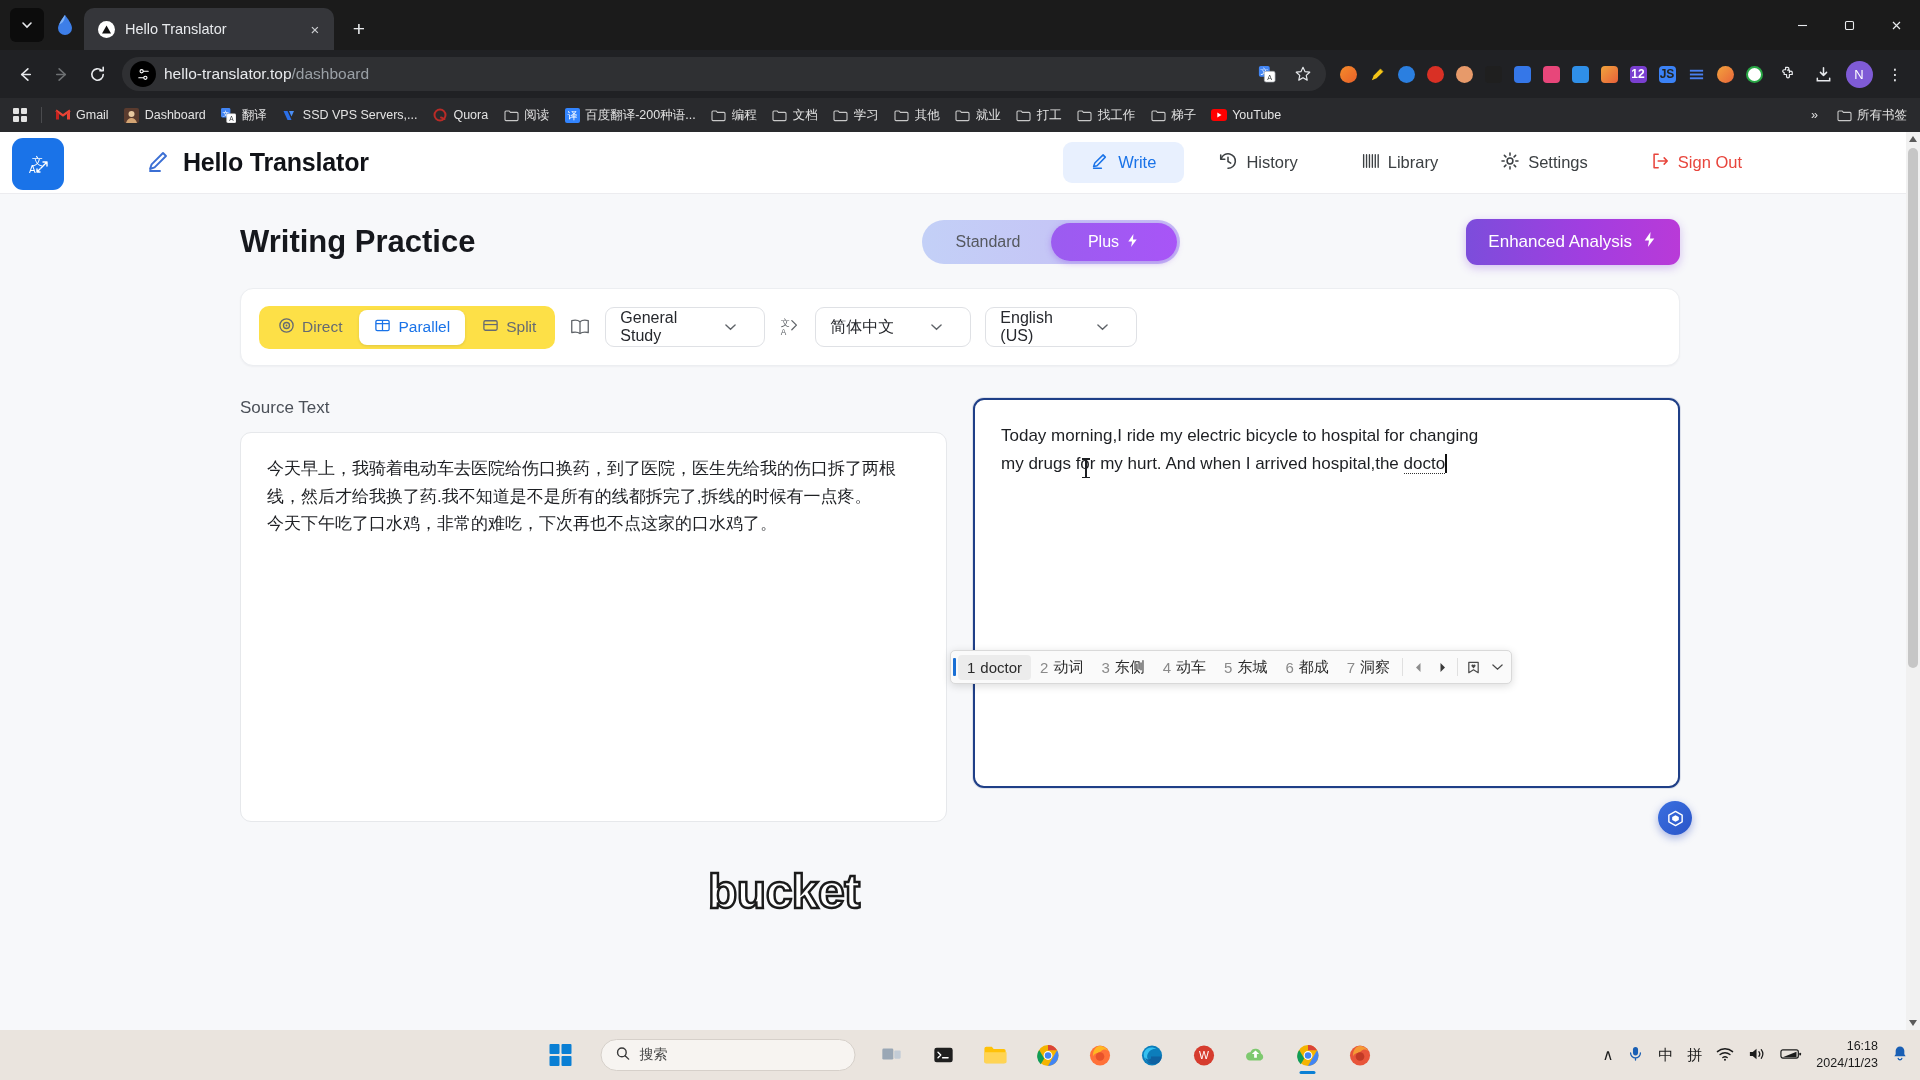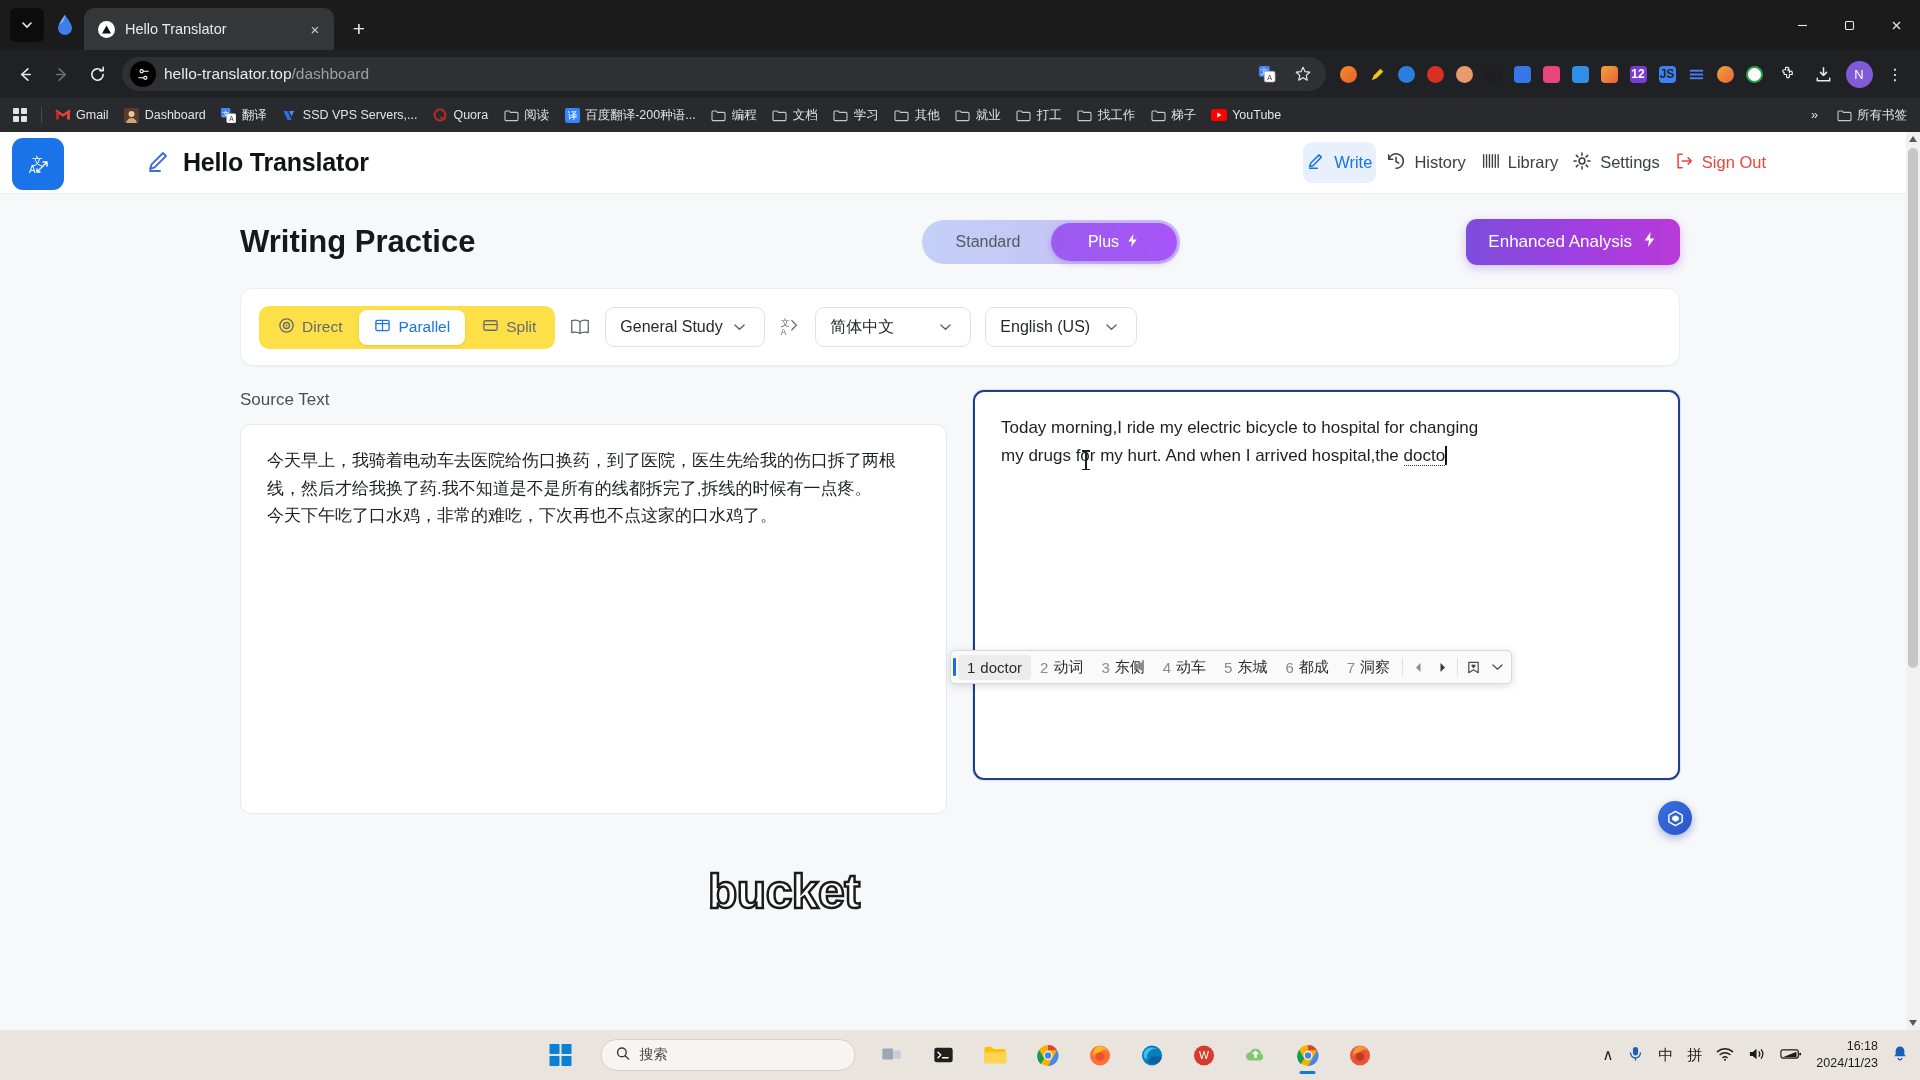--- a/index.html
+++ b/index.html
@@ -67,21 +67,21 @@
     padding-left: 0; border-bottom: 1px solid #ececef; position: relative;
   }
   .app-logo-sq {
     width: 52px; height: 52px; border-radius: 11px; background: #1a73e8;
     display: flex; align-items: center; justify-content: center;
     margin-left: 12px; margin-top: 2px; color: #fff; position: relative; flex-shrink: 0;
   }
   .brand { display: flex; align-items: center; gap: 11px; margin-left: 82px; }
   .brand-title { font-size: 25px; font-weight: bold; color: #111318; letter-spacing: -0.2px; }
   .nav { margin-left: auto; display: flex; align-items: center; gap: 6px; padding-right: 150px; }
-  .nav-item { display: flex; align-items: center; gap: 8px; padding: 9px 4px; border-radius: 9px; font-size: 16.5px; color: #3c4043; white-space: nowrap; }
+  .nav-item { display: flex; align-items: center; gap: 8px; padding: 9px 28px; border-radius: 9px; font-size: 16.5px; color: #3c4043; white-space: nowrap; }
   .nav-item.active { background: #e8f0fe; color: #1a73e8; font-weight: 500; }
   .nav-item.signout { color: #e8453c; }
 
   .content { padding: 30px 0 0 0; }
   .content-inner { width: 1440px; margin: 0 auto; }
 
   .title-row { display: flex; align-items: center; position: relative; margin-bottom: 28px; padding-left: 0; }
   .page-title { font-size: 31px; font-weight: bold; color: #16181d; }
 
   .plan-toggle {
@@ -106,26 +106,26 @@
     height: 78px; display: flex; align-items: center; padding: 0 18px; gap: 14px;
     box-shadow: 0 1px 2px rgba(16,24,40,.04);
   }
   .seg { background: #fde047; border-radius: 10px; padding: 4px; display: flex; gap: 2px; }
   .seg-item { display: flex; align-items: center; gap: 7px; padding: 7px 15px; border-radius: 8px; font-size: 15.5px; color: #656a72; white-space: nowrap; }
   .seg-item.sel { background: #fff; color: #1a73e8; box-shadow: 0 1px 3px rgba(16,24,40,.12); }
   .tool-ico { color: #5f6368; display: flex; align-items: center; justify-content: center; flex-shrink: 0; }
 
   .sel-box {
     height: 40px; border: 1px solid #dfe1e5; border-radius: 9px; background: #fff;
-    display: flex; align-items: center; justify-content: space-between; padding: 0 19px 0 14px;
+    display: flex; align-items: center; justify-content: space-between; padding: 0 28px 0 14px;
     font-size: 16px; color: #26282d; gap: 10px;
   }
   .sel-box .cv { color: #5f6368; font-size: 11px; }
 
-  .panels { display: flex; gap: 26px; margin-top: 24px; }
+  .panels { display: flex; gap: 26px; margin-top: 32px; }
   .panel { flex: 1; min-width: 0; }
   .panel-label { font-size: 17px; color: #4b5058; margin-bottom: 14px; }
   .editor {
     height: 390px; border-radius: 11px; background: #fff; padding: 22px 26px;
     font-size: 17px; line-height: 1.62; color: #1d1f23; overflow: hidden; position: relative;
   }
   .editor.src { border: 1px solid #e6e8eb; }
   .editor.tgt { border: 2px solid #1f3f87; box-shadow: 0 0 0 1px rgba(31,63,135,.12); }
   .editor p { margin: 0; }
   .caret { display: inline-block; width: 1.5px; height: 19px; background: #111; vertical-align: -4px; }

